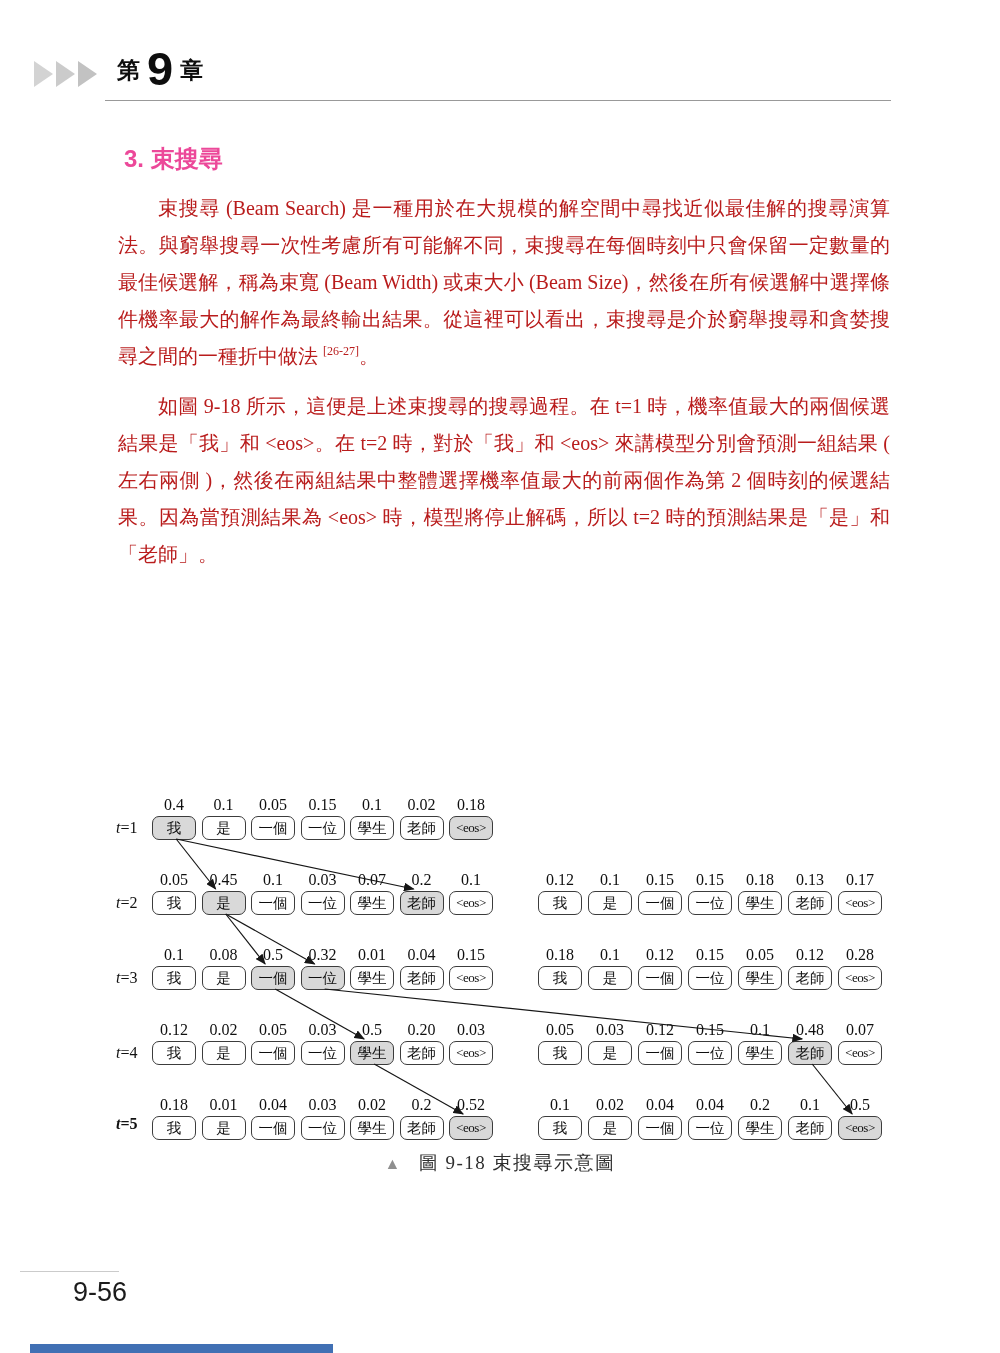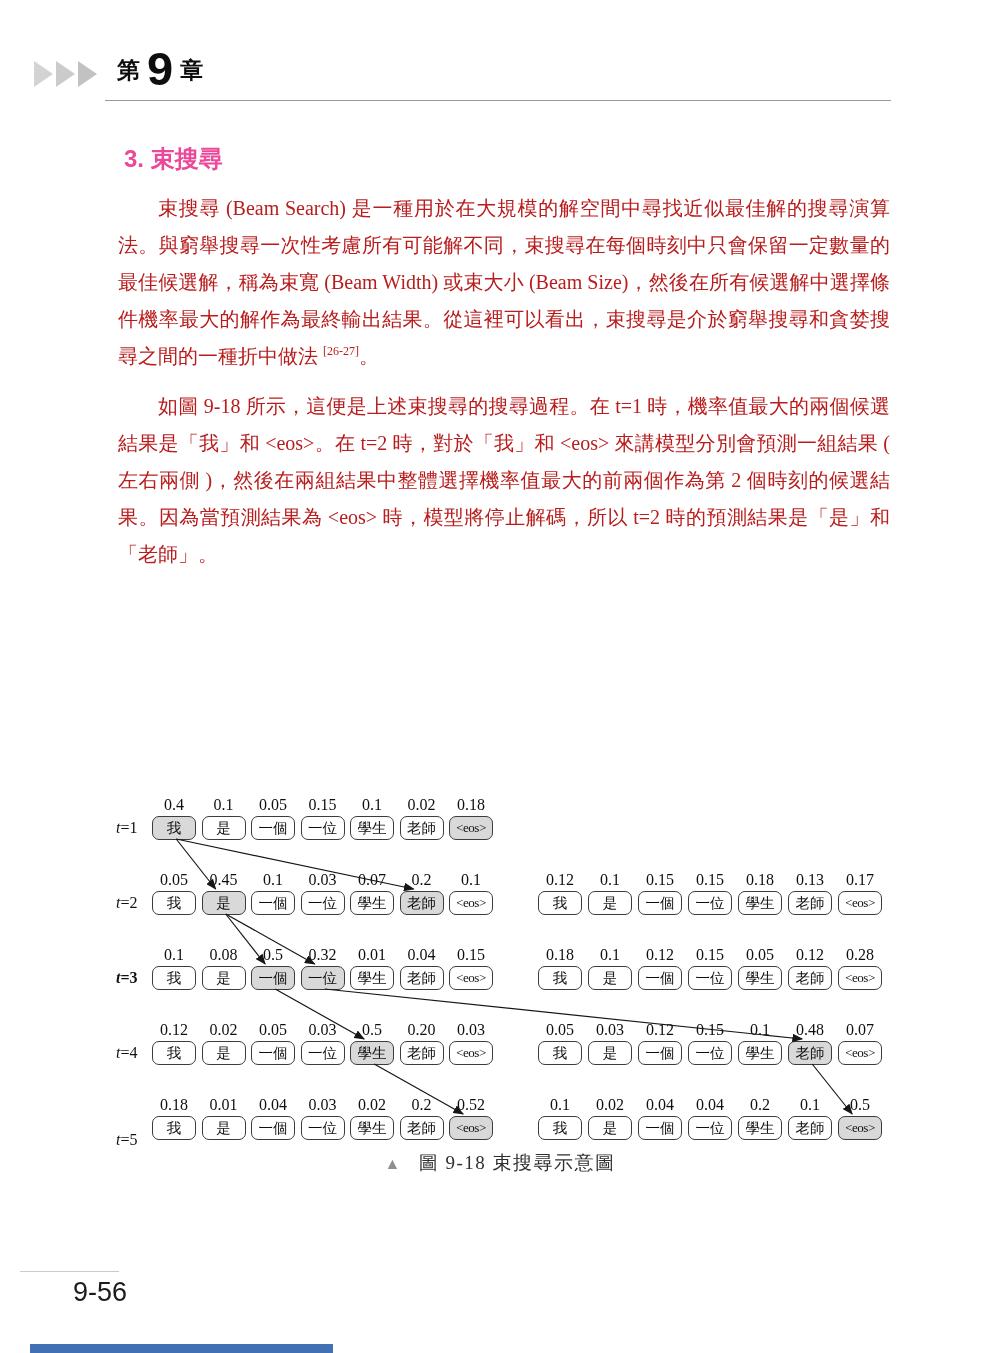--- a/index.html
+++ b/index.html
@@ -183,21 +183,21 @@
         </div>
         <div class="slot">
           <div class="prob">0.13</div>
           <div class="wbox" id="box-1-right-5">老師</div>
         </div>
         <div class="slot">
           <div class="prob">0.17</div>
           <div class="wbox eos" id="box-1-right-6">&lt;eos&gt;</div>
         </div>
       </div>
-      <div class="t-label" style="top: 178px; font-weight: bold;"><i>t</i>=3</div>
+      <div class="t-label" style="top: 178px;"><i>t</i>=3</div>
       <div class="word-group" style="left: 42px; top: 157px; width: 341px;">
         <div class="slot">
           <div class="prob">0.1</div>
           <div class="wbox" id="box-2-left-0">我</div>
         </div>
         <div class="slot">
           <div class="prob">0.08</div>
           <div class="wbox" id="box-2-left-1">是</div>
         </div>
         <div class="slot">
@@ -305,21 +305,21 @@
         </div>
         <div class="slot">
           <div class="prob bold">0.48</div>
           <div class="wbox shaded" id="box-3-right-5">老師</div>
         </div>
         <div class="slot">
           <div class="prob">0.07</div>
           <div class="wbox eos" id="box-3-right-6">&lt;eos&gt;</div>
         </div>
       </div>
-      <div class="t-label" style="top: 340px;"><i>t</i>=5</div>
+      <div class="t-label" style="top: 324px; font-weight: bold;"><i>t</i>=5</div>
       <div class="word-group" style="left: 42px; top: 307px; width: 341px;">
         <div class="slot">
           <div class="prob">0.18</div>
           <div class="wbox" id="box-4-left-0">我</div>
         </div>
         <div class="slot">
           <div class="prob">0.01</div>
           <div class="wbox" id="box-4-left-1">是</div>
         </div>
         <div class="slot">

